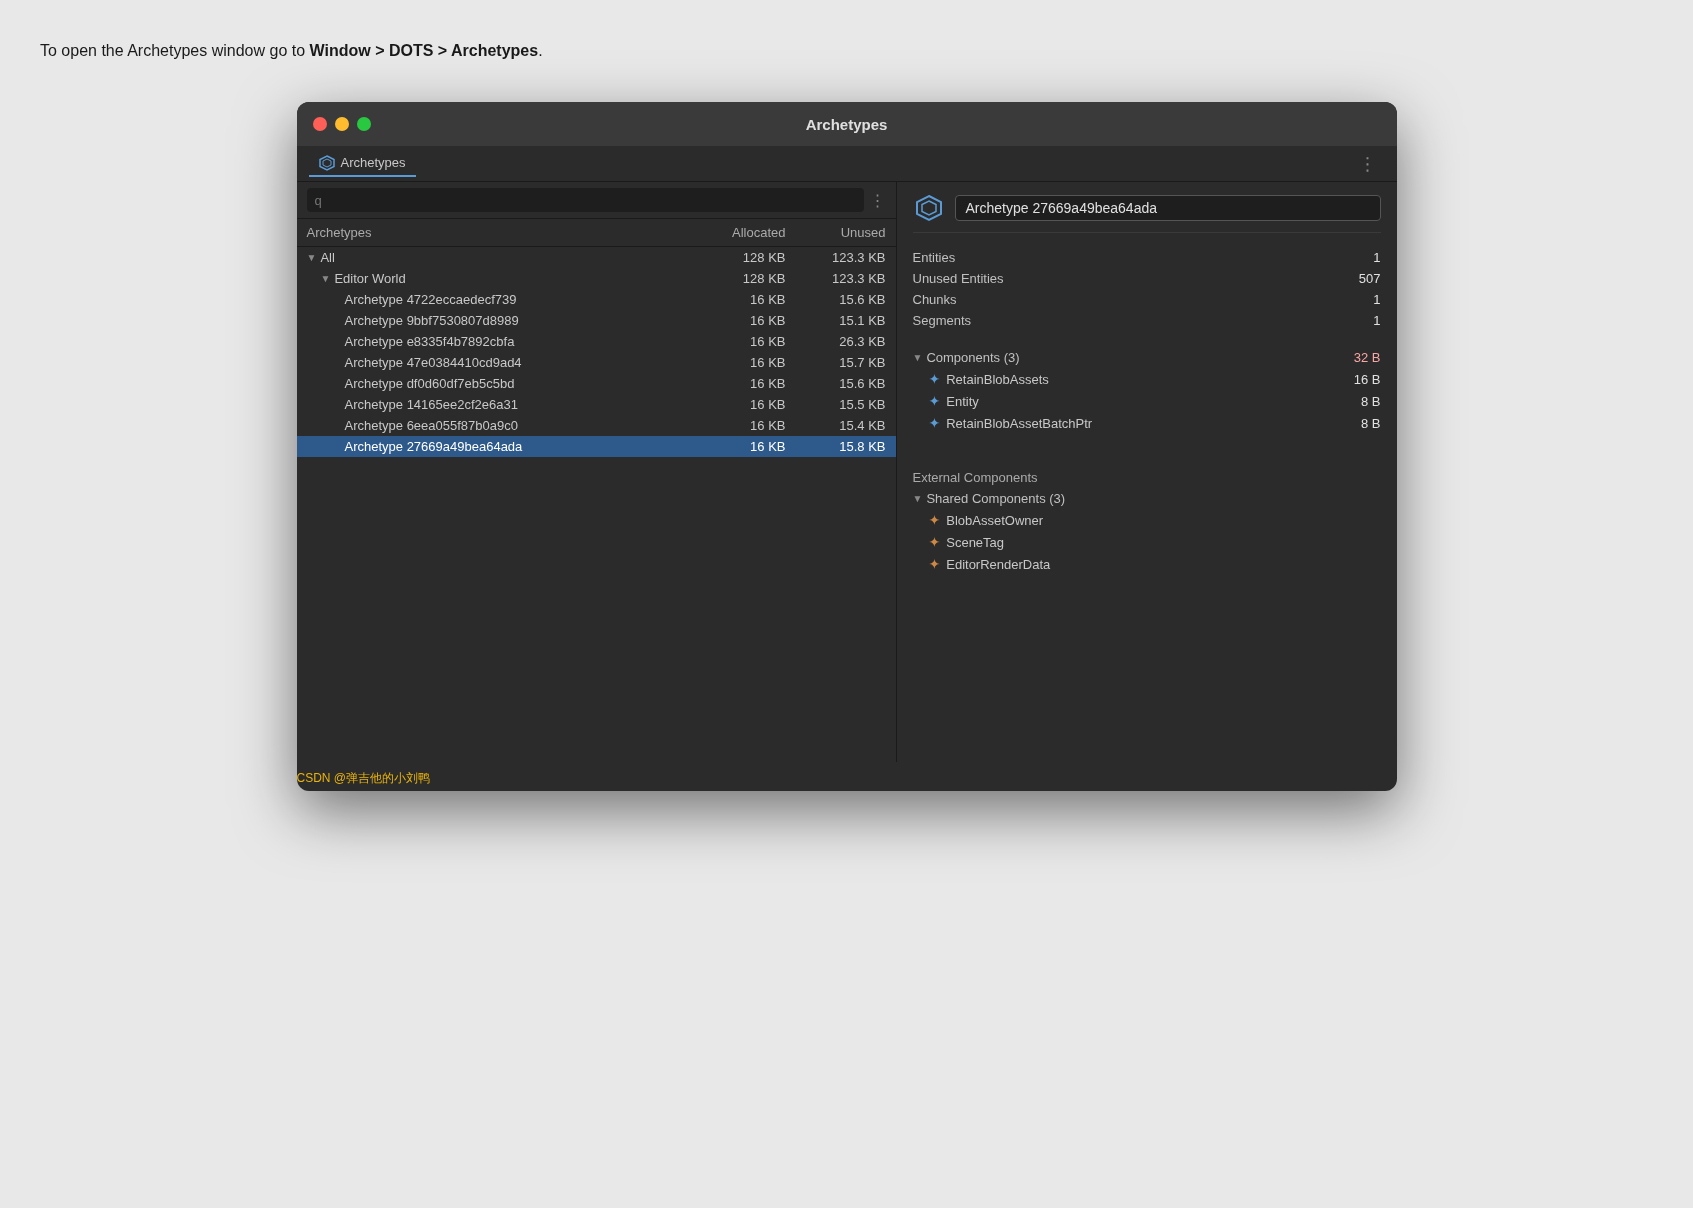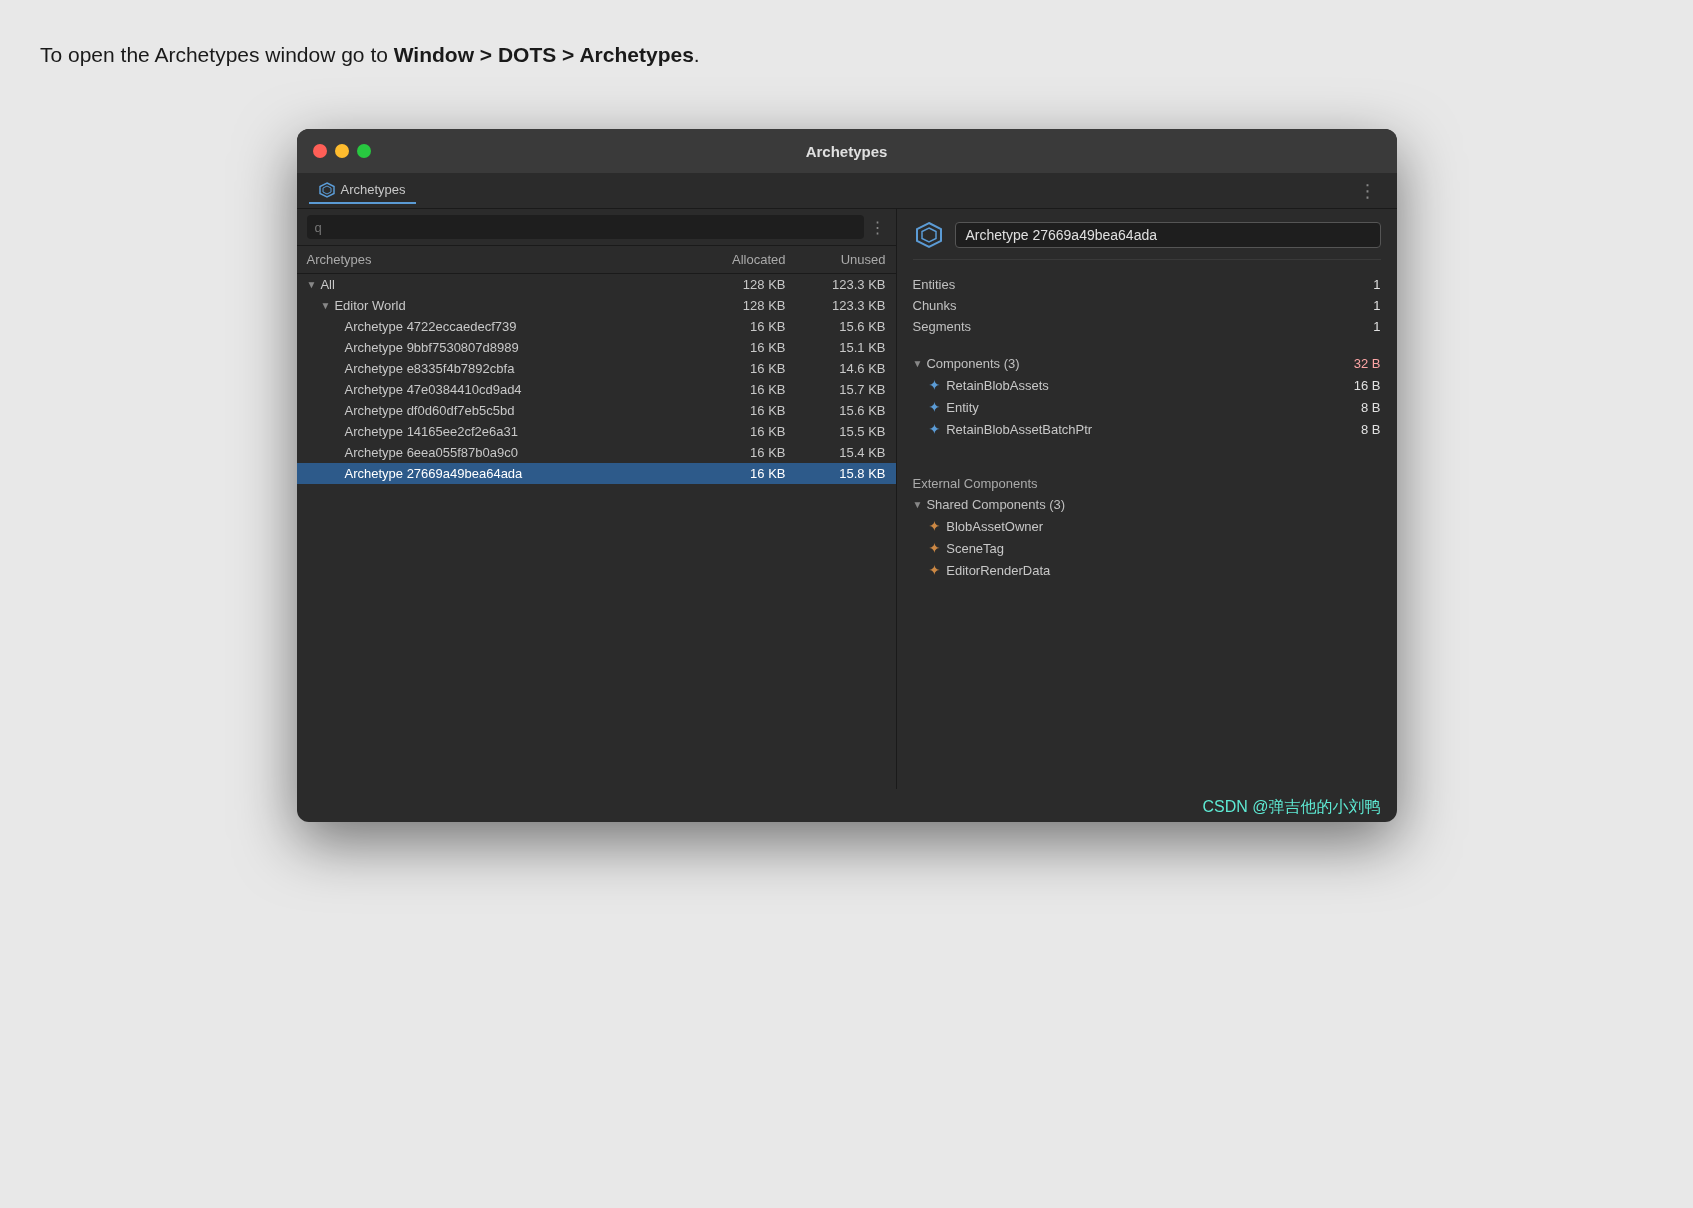--- a/index.html
+++ b/index.html
@@ -3,23 +3,23 @@
   <meta charset="utf-8">
   <style>
     * { box-sizing: border-box; margin: 0; padding: 0; }
     body {
       background: #e8e8e8;
       font-family: -apple-system, BlinkMacSystemFont, 'Helvetica Neue', Arial, sans-serif;
       padding: 40px;
       min-height: 100vh;
     }
     .intro-text {
-      font-size: 21px;
+      font-size: 16px;
       color: #1a1a1a;
-      margin-bottom: 60px;
+      margin-bottom: 40px;
       line-height: 1.4;
     }
     .intro-text strong {
       font-weight: 700;
     }
     .window-wrapper {
       display: flex;
       justify-content: center;
     }
     .window {
@@ -274,23 +274,22 @@
       gap: 6px;
       padding: 3px 0 3px 16px;
       color: #c8c8c8;
       font-size: 13px;
     }
     .shared-icon {
       color: #cc8844;
       font-size: 14px;
     }
     .watermark {
-      text-align: right;
-      color: #5eead4;
-      font-size: 16px;
+      color: #eab308;
+      font-size: 12px;
       padding: 8px 16px 4px 0;
     }
     
     .table-body::-webkit-scrollbar,
     .right-panel::-webkit-scrollbar {
       width: 6px;
     }
     .table-body::-webkit-scrollbar-track,
     .right-panel::-webkit-scrollbar-track {
       background: #2b2b2b;
@@ -367,21 +366,21 @@
       <div class="cell-value">15.6 KB</div>
     </div>
             <div class="tree-row level-2">
       <div class="cell-name">Archetype 9bbf7530807d8989</div>
       <div class="cell-value">16 KB</div>
       <div class="cell-value">15.1 KB</div>
     </div>
             <div class="tree-row level-2">
       <div class="cell-name">Archetype e8335f4b7892cbfa</div>
       <div class="cell-value">16 KB</div>
-      <div class="cell-value">14.6 KB</div>
+      <div class="cell-value">26.3 KB</div>
     </div>
             <div class="tree-row level-2">
       <div class="cell-name">Archetype 47e0384410cd9ad4</div>
       <div class="cell-value">16 KB</div>
       <div class="cell-value">15.7 KB</div>
     </div>
             <div class="tree-row level-2">
       <div class="cell-name">Archetype df0d60df7eb5c5bd</div>
       <div class="cell-value">16 KB</div>
       <div class="cell-value">15.6 KB</div>
@@ -416,20 +415,24 @@
           </div>
           <div class="archetype-name">Archetype 27669a49bea64ada</div>
         </div>
 
         <div class="stats-table" id="stats-table">
         <div class="stat-row">
       <span class="stat-label">Entities</span>
       <span class="stat-value">1</span>
     </div>
             <div class="stat-row">
+      <span class="stat-label">Unused Entities</span>
+      <span class="stat-value">507</span>
+    </div>
+            <div class="stat-row">
       <span class="stat-label">Chunks</span>
       <span class="stat-value">1</span>
     </div>
             <div class="stat-row">
       <span class="stat-label">Segments</span>
       <span class="stat-value">1</span>
     </div>
           </div>
 
         <div class="section-header">

